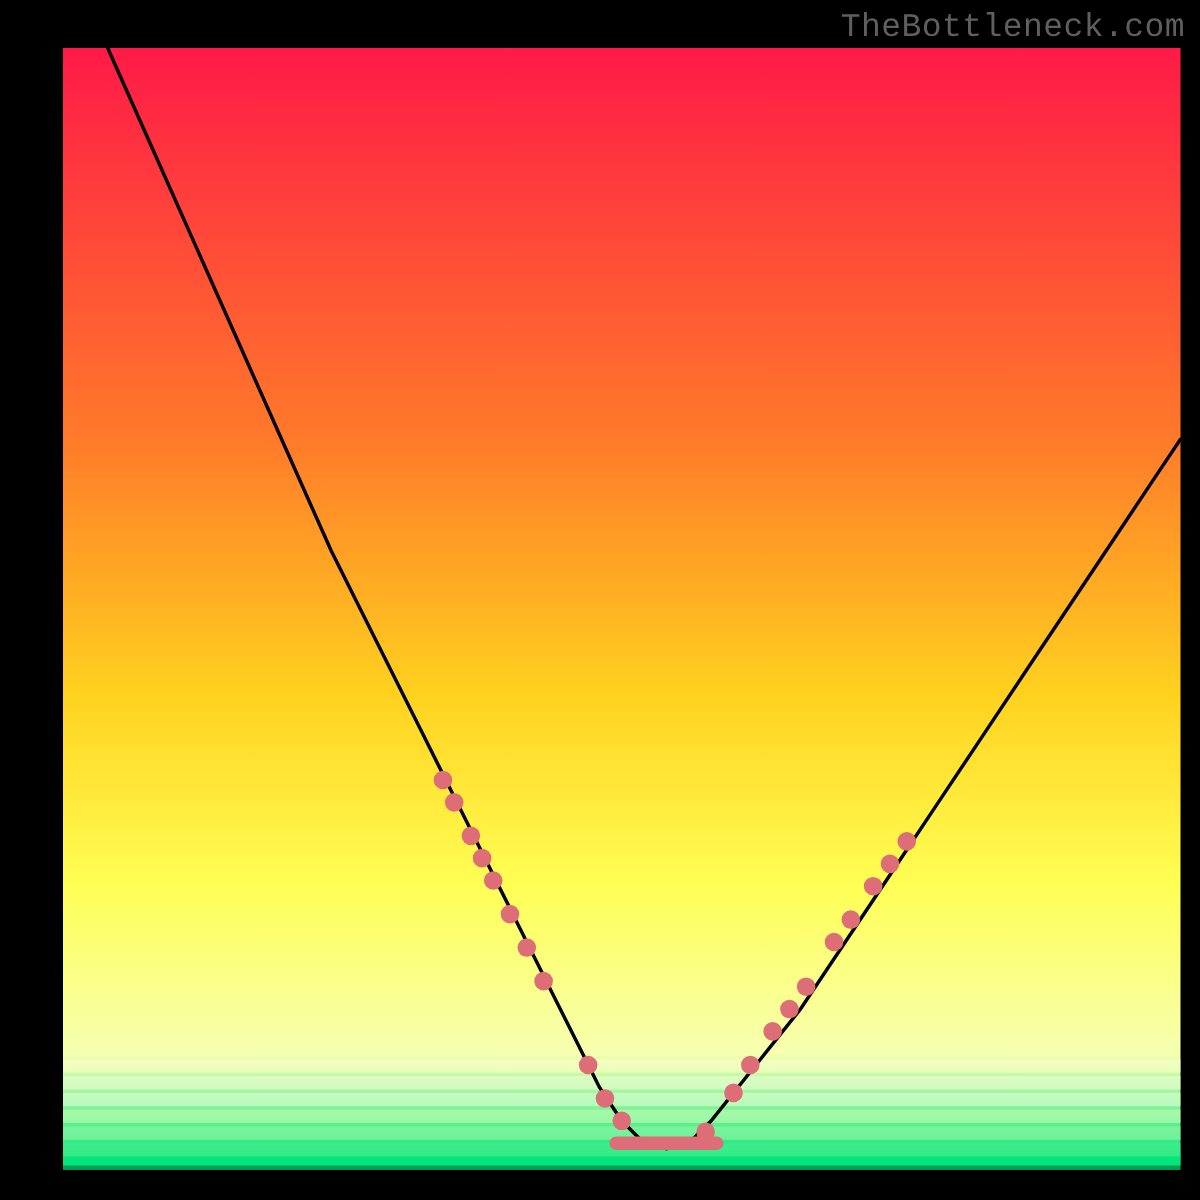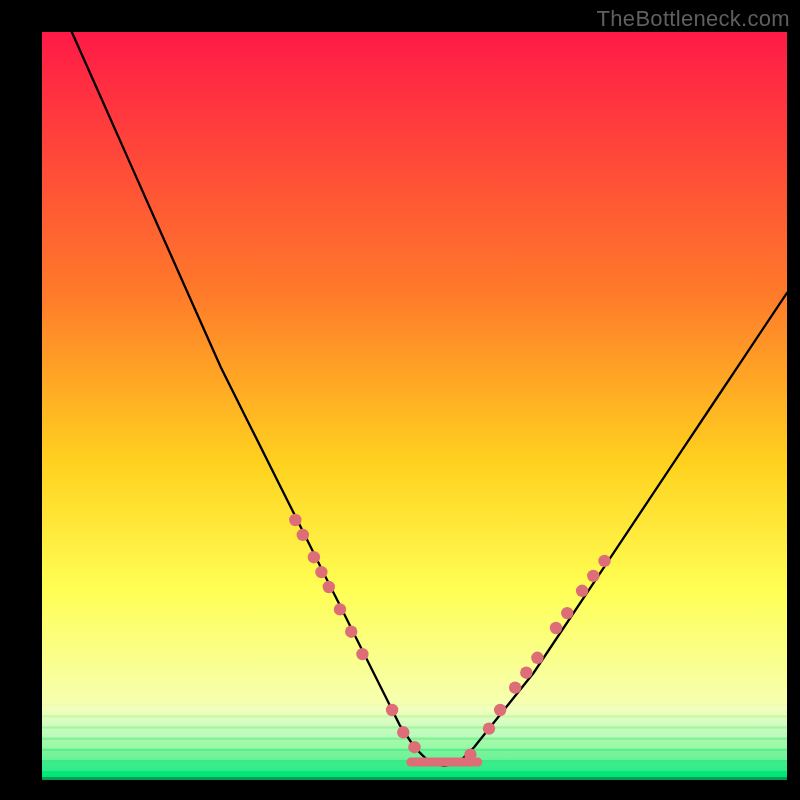--- a/index.html
+++ b/index.html
@@ -9,20 +9,21 @@
     height: 800px;
     background: #000;
     overflow: hidden;
     font-family: Arial, Helvetica, sans-serif;
   }
   .frame {
     position: relative;
     width: 800px;
     height: 800px;
     background: #000;
+    font-family: Liberation Mono, monospace;
   }
   .watermark {
     position: absolute;
     top: 6px;
     right: 10px;
     color: #5f5f5f;
     font-size: 22px;
     font-weight: 500;
     letter-spacing: 0.3px;
     z-index: 50;

